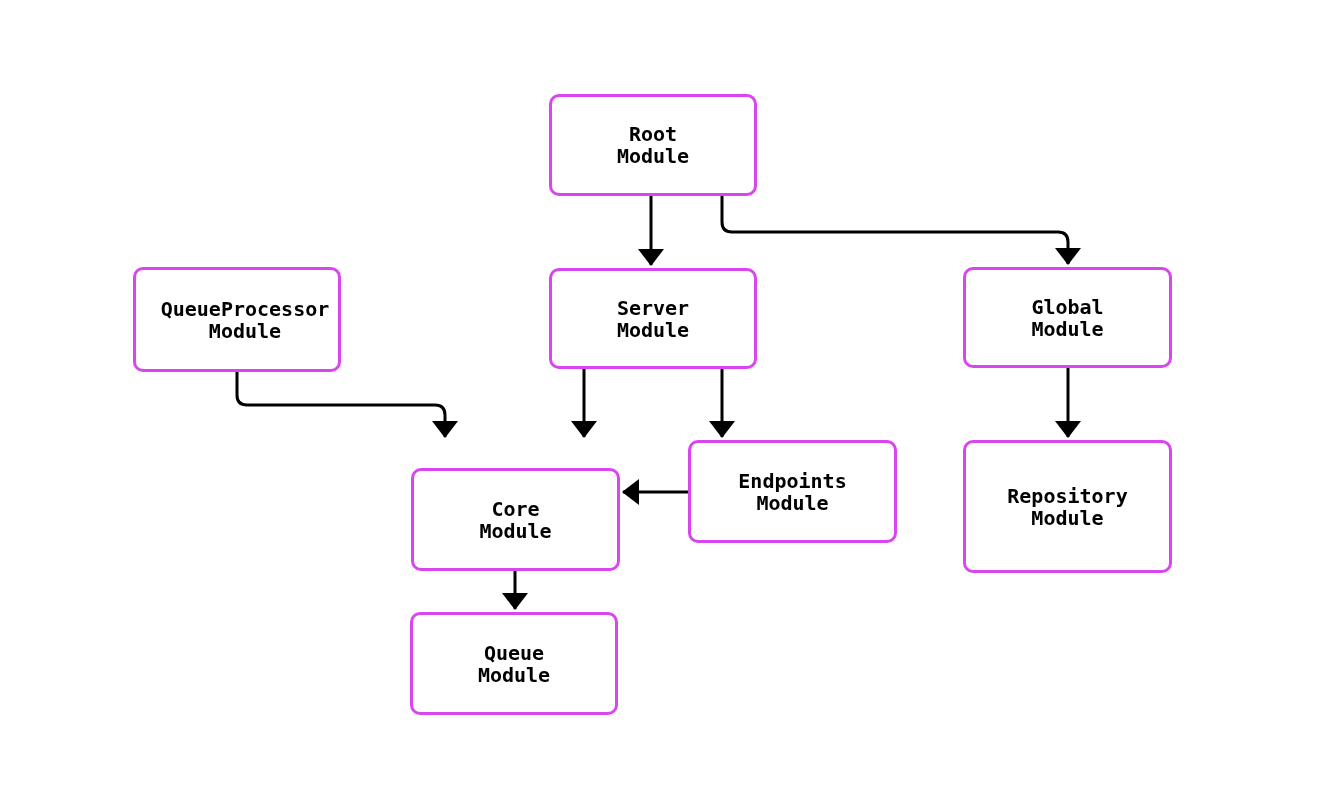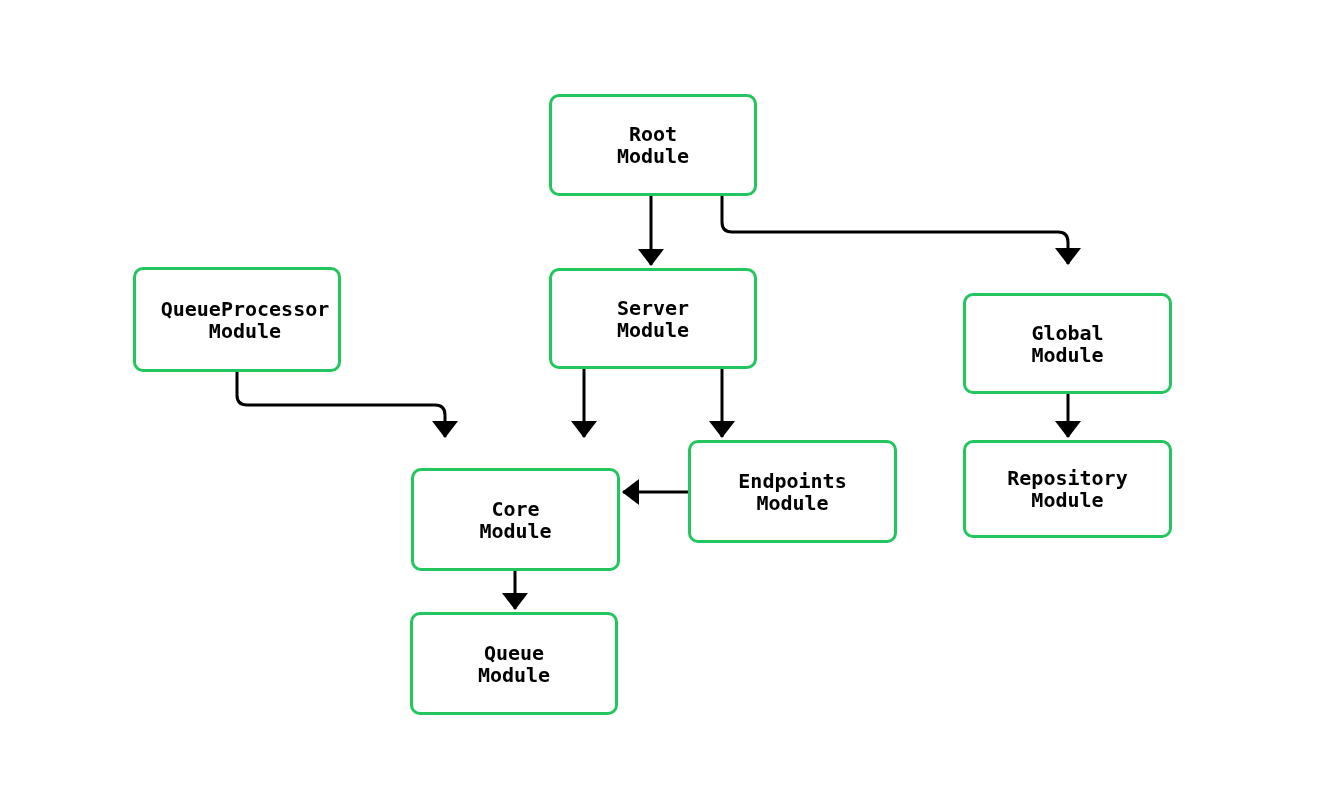--- a/index.html
+++ b/index.html
@@ -24,21 +24,21 @@
   }
   .edge {
     stroke: #000000;
     stroke-width: 3;
     fill: none;
   }
   .node {
     position: absolute;
     box-sizing: border-box;
     background: #ffffff;
-    border: 3px solid #22c55e;
+    border: 3px solid #d946ef;
     border-radius: 10px;
     display: flex;
     align-items: center;
     justify-content: center;
     text-align: center;
   }
   .node-label {
     white-space: pre-line;
     font-weight: bold;
     font-size: 20px;
@@ -76,36 +76,36 @@
   <div class="node" style="left:133px; top:267px; width:208px; height:105px;padding-left:16px;">
     <span class="node-label">QueueProcessor
 Module</span>
   </div>
 
   <div class="node" style="left:549px; top:268px; width:208px; height:101px;">
     <span class="node-label">Server
 Module</span>
   </div>
 
-  <div class="node" style="left:963px; top:267px; width:209px; height:101px;margin-top:26px;">
+  <div class="node" style="left:963px; top:267px; width:209px; height:101px;">
     <span class="node-label">Global
 Module</span>
   </div>
 
   <div class="node" style="left:411px; top:440px; width:209px; height:103px;margin-top:28px;">
     <span class="node-label">Core
 Module</span>
   </div>
 
   <div class="node" style="left:688px; top:440px; width:209px; height:103px;">
     <span class="node-label">Endpoints
 Module</span>
   </div>
 
-  <div class="node" style="left:963px; top:440px; width:209px; height:98px;">
+  <div class="node" style="left:963px; top:440px; width:209px; height:133px;">
     <span class="node-label">Repository
 Module</span>
   </div>
 
   <div class="node" style="left:410px; top:612px; width:208px; height:103px;align-items:center;">
     <span class="node-label">Queue
 Module</span>
   </div>
 
 </div>

